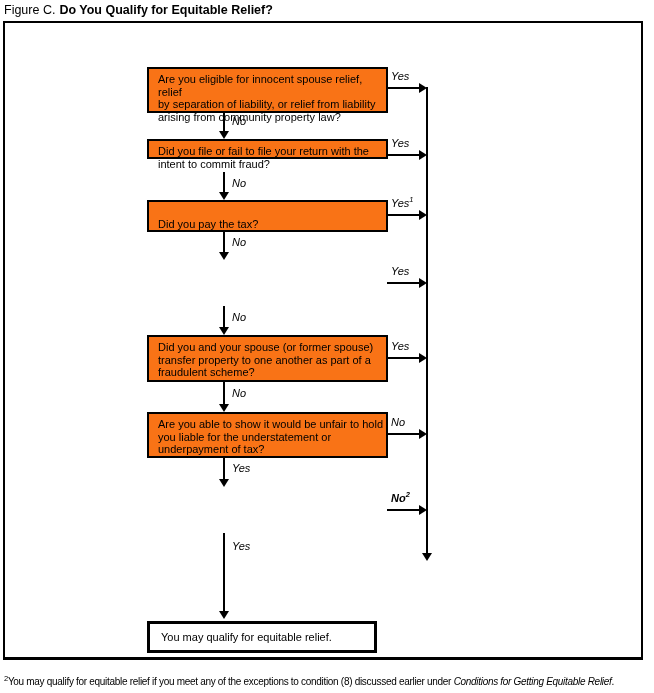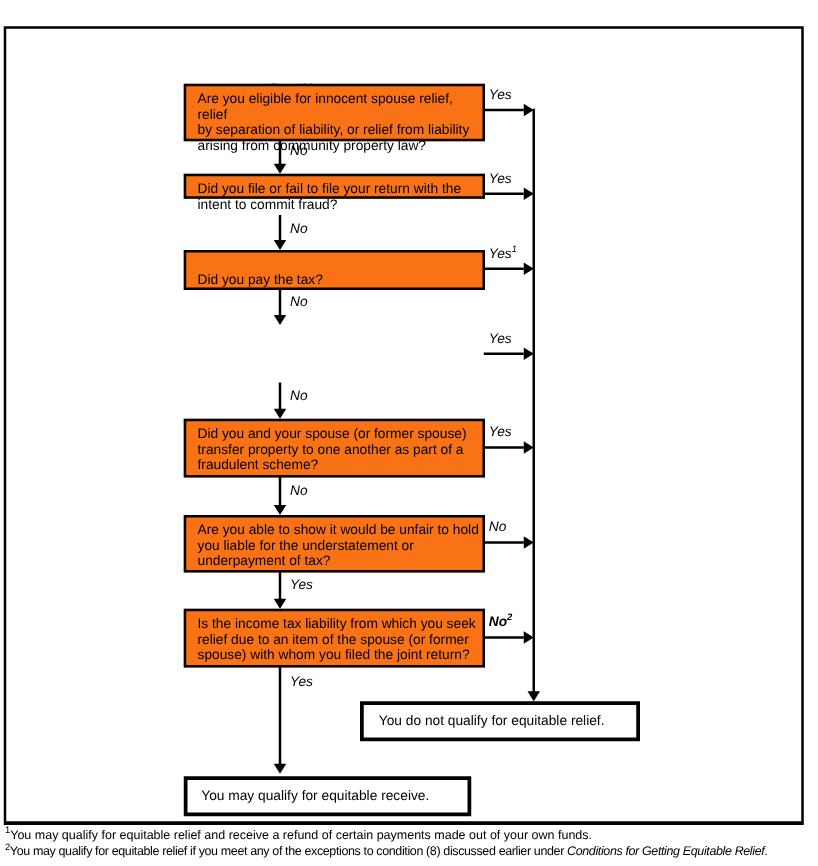--- a/index.html
+++ b/index.html
@@ -27,42 +27,40 @@
   sup{font-size:7.5px;line-height:0;}
   .fnote{position:absolute;left:4px;font-size:10px;white-space:nowrap;}
   .fnote i{font-style:italic;}
   .fn2{letter-spacing:-0.3px;}
 </style>
 </head>
 <body>
 
 <div class="page">
 
+  <div class="title"><span>Figure C.</span><span class="main">Do You Qualify for Equitable Relief?</span></div>
 
   <div class="fig-border"></div>
 
   <div class="start">Start Here</div>
 
   <div class="qbox" style="top:67px;height:46px;"><span class="qtext">Are you eligible for innocent spouse relief, relief
 by separation of liability, or relief from liability
 arising from community property law?</span></div>
   <div class="qbox" style="top:139px;height:20px;"><span class="qtext">Did you file or fail to file your return with the
 intent to commit fraud?</span></div>
   <div class="qbox vcenter" style="top:200px;height:32px;">
       <span class="qtext">Did you pay the tax?</span>
     </div>
   <div class="qbox" style="top:335px;height:47px;"><span class="qtext">Did you and your spouse (or former spouse)
 transfer property to one another as part of a
 fraudulent scheme?</span></div>
   <div class="qbox" style="top:412px;height:46px;"><span class="qtext">Are you able to show it would be unfair to hold
 you liable for the understatement or
 underpayment of tax?</span></div>
-  <div class="qbox" style="top:487px;height:47px;"><span class="qtext">Is the income tax liability from which you seek
-relief due to an item of the spouse (or former
-spouse) with whom you filed the joint return?</span></div>
 
   <div class="vline" style="left:223px;top:112px;height:20px;"></div>
   <div class="vline" style="left:223px;top:172px;height:21px;"></div>
   <div class="vline" style="left:223px;top:231px;height:22px;"></div>
   <div class="vline" style="left:223px;top:306px;height:22px;"></div>
   <div class="vline" style="left:223px;top:381px;height:24px;"></div>
   <div class="vline" style="left:223px;top:457px;height:23px;"></div>
   <div class="vline" style="left:223px;top:533px;height:79px;"></div>
 
   <div class="arr-d" style="left:219px;top:131px;"></div>
@@ -101,23 +99,19 @@
   <div class="lbl" style="left:391px;top:137px;"><span>Yes</span></div>
   <div class="lbl" style="left:391px;top:197px;"><span>Yes</span><sup>1</sup></div>
   <div class="lbl" style="left:391px;top:265px;"><span>Yes</span></div>
   <div class="lbl" style="left:391px;top:340px;"><span>Yes</span></div>
   <div class="lbl" style="left:391px;top:416px;"><span>No</span></div>
   <div class="lbl" style="left:391px;top:492px;font-weight:bold;"><span>No</span><sup>2</sup></div>
 
   <div class="vline" style="left:426px;top:87px;height:467px;"></div>
   <div class="arr-d" style="left:422px;top:553px;"></div>
 
-  <div class="obox" style="left:288px;top:561px;width:224px;height:32px;padding-left:12px;">
-      <span>You do not qualify for equitable relief.</span>
-    </div>
   <div class="obox" style="left:147px;top:621px;width:230px;height:32px;padding-left:11px;">
-      <span>You may qualify for equitable receive.</span>
+      <span>You may qualify for equitable relief.</span>
     </div>
 
-  <div class="fnote" style="top:663px;"><sup>1</sup><span>You may qualify for equitable relief and receive a refund of certain payments made out of your own funds.</span></div>
   <div class="fnote fn2" style="top:676px;"><sup>2</sup><span>You may qualify for equitable relief if you meet any of the exceptions to condition (8) discussed earlier under </span><i>Conditions for Getting Equitable Relief</i><span>.</span></div>
 
 </div>
 
 </body></html>

